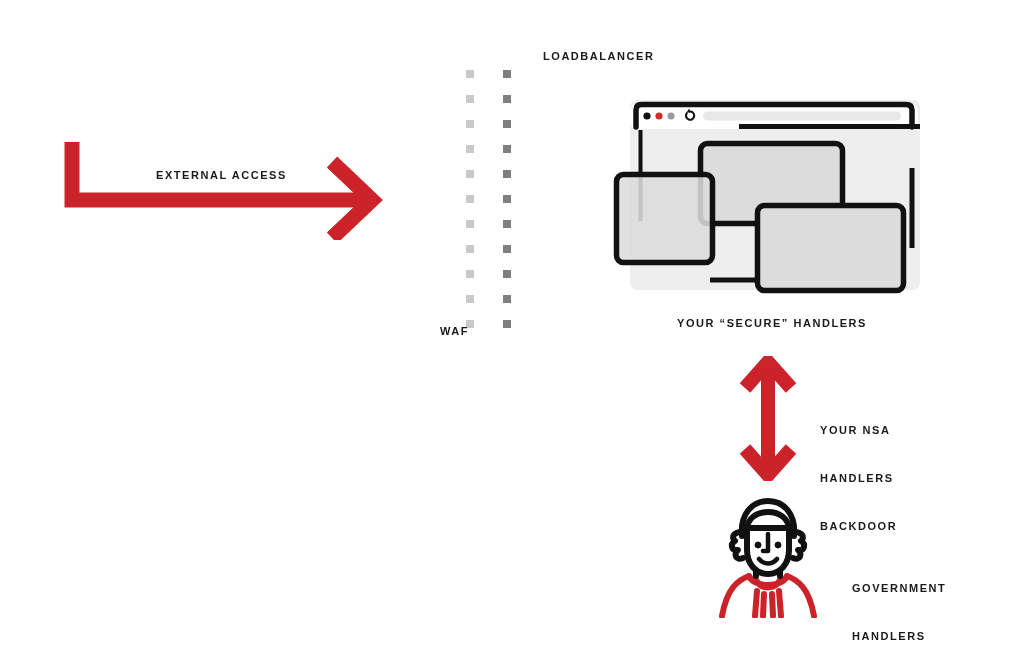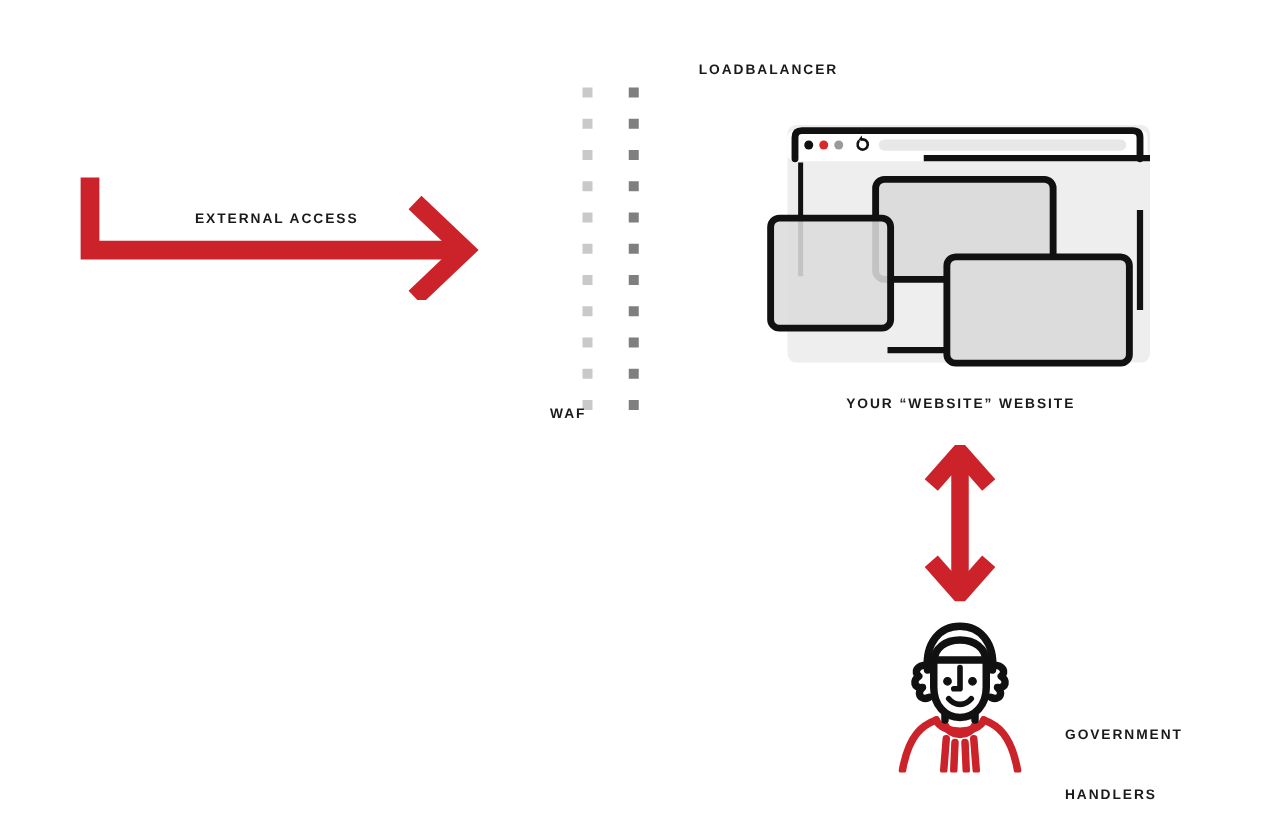--- a/index.html
+++ b/index.html
@@ -51,21 +51,21 @@
   }
   .dot {
     position: absolute;
     left: 0;
     width: 8px;
     height: 8px;
   }
   #waf-col { left: 466px; top: 70px; height: 258px; }
   #lb-col  { left: 503px; top: 70px; height: 258px; }
 
-  #label-loadbalancer { left: 515px; top: 49px; padding-left: 44px; }
+  #label-loadbalancer { left: 499px; top: 49px; padding-left: 44px; }
   #label-waf { left: 440px; top: 324px; }
 
   
   #browser-wrap {
     position: absolute;
     left: 600px;
     top: 90px;
     width: 340px;
     height: 215px;
   }
@@ -182,31 +182,36 @@
 
       <g>
         <rect x="16.5" y="84.5" width="96" height="88" rx="7" fill="#dcdcdc" fill-opacity="0.88" stroke="#111111" stroke-width="5.5"></rect>
       </g>
 
       <g>
         <rect x="157.5" y="115.5" width="146" height="85" rx="7" fill="#dcdcdc" stroke="#111111" stroke-width="5.5"></rect>
       </g>
     </svg>
   </div>
-  <div class="lbl" id="label-secure-website">YOUR “WEBSITE” WEBSITE</div>
+  <div class="lbl" id="label-secure-website">YOUR “SECURE” HANDLERS</div>
 
   <div id="backdoor-arrow-wrap">
     <svg width="64" height="125" viewBox="0 0 64 125" aria-hidden="true">
 
       <line x1="32" y1="8" x2="32" y2="117" stroke="#cc2229" stroke-width="14"></line>
 
       <path d="M9 32 L32 6 L55 32" fill="none" stroke="#cc2229" stroke-width="14" stroke-linecap="butt" stroke-linejoin="miter"></path>
 
       <path d="M9 93 L32 119 L55 93" fill="none" stroke="#cc2229" stroke-width="14" stroke-linecap="butt" stroke-linejoin="miter"></path>
     </svg>
+  </div>
+  <div class="lbl" id="label-backdoor">
+    <div>YOUR NSA</div>
+    <div>HANDLERS</div>
+    <div>BACKDOOR</div>
   </div>
 
   <div id="person-wrap">
     <svg width="104" height="126" viewBox="0 0 104 126" aria-hidden="true">
 
       <g stroke="#cc2229" fill="none" stroke-width="6" stroke-linecap="round" stroke-linejoin="round">
 
         <path d="M33 84 C22 88 11 96 6 124"></path>
         <path d="M71 84 C82 88 93 96 98 124"></path>
 

